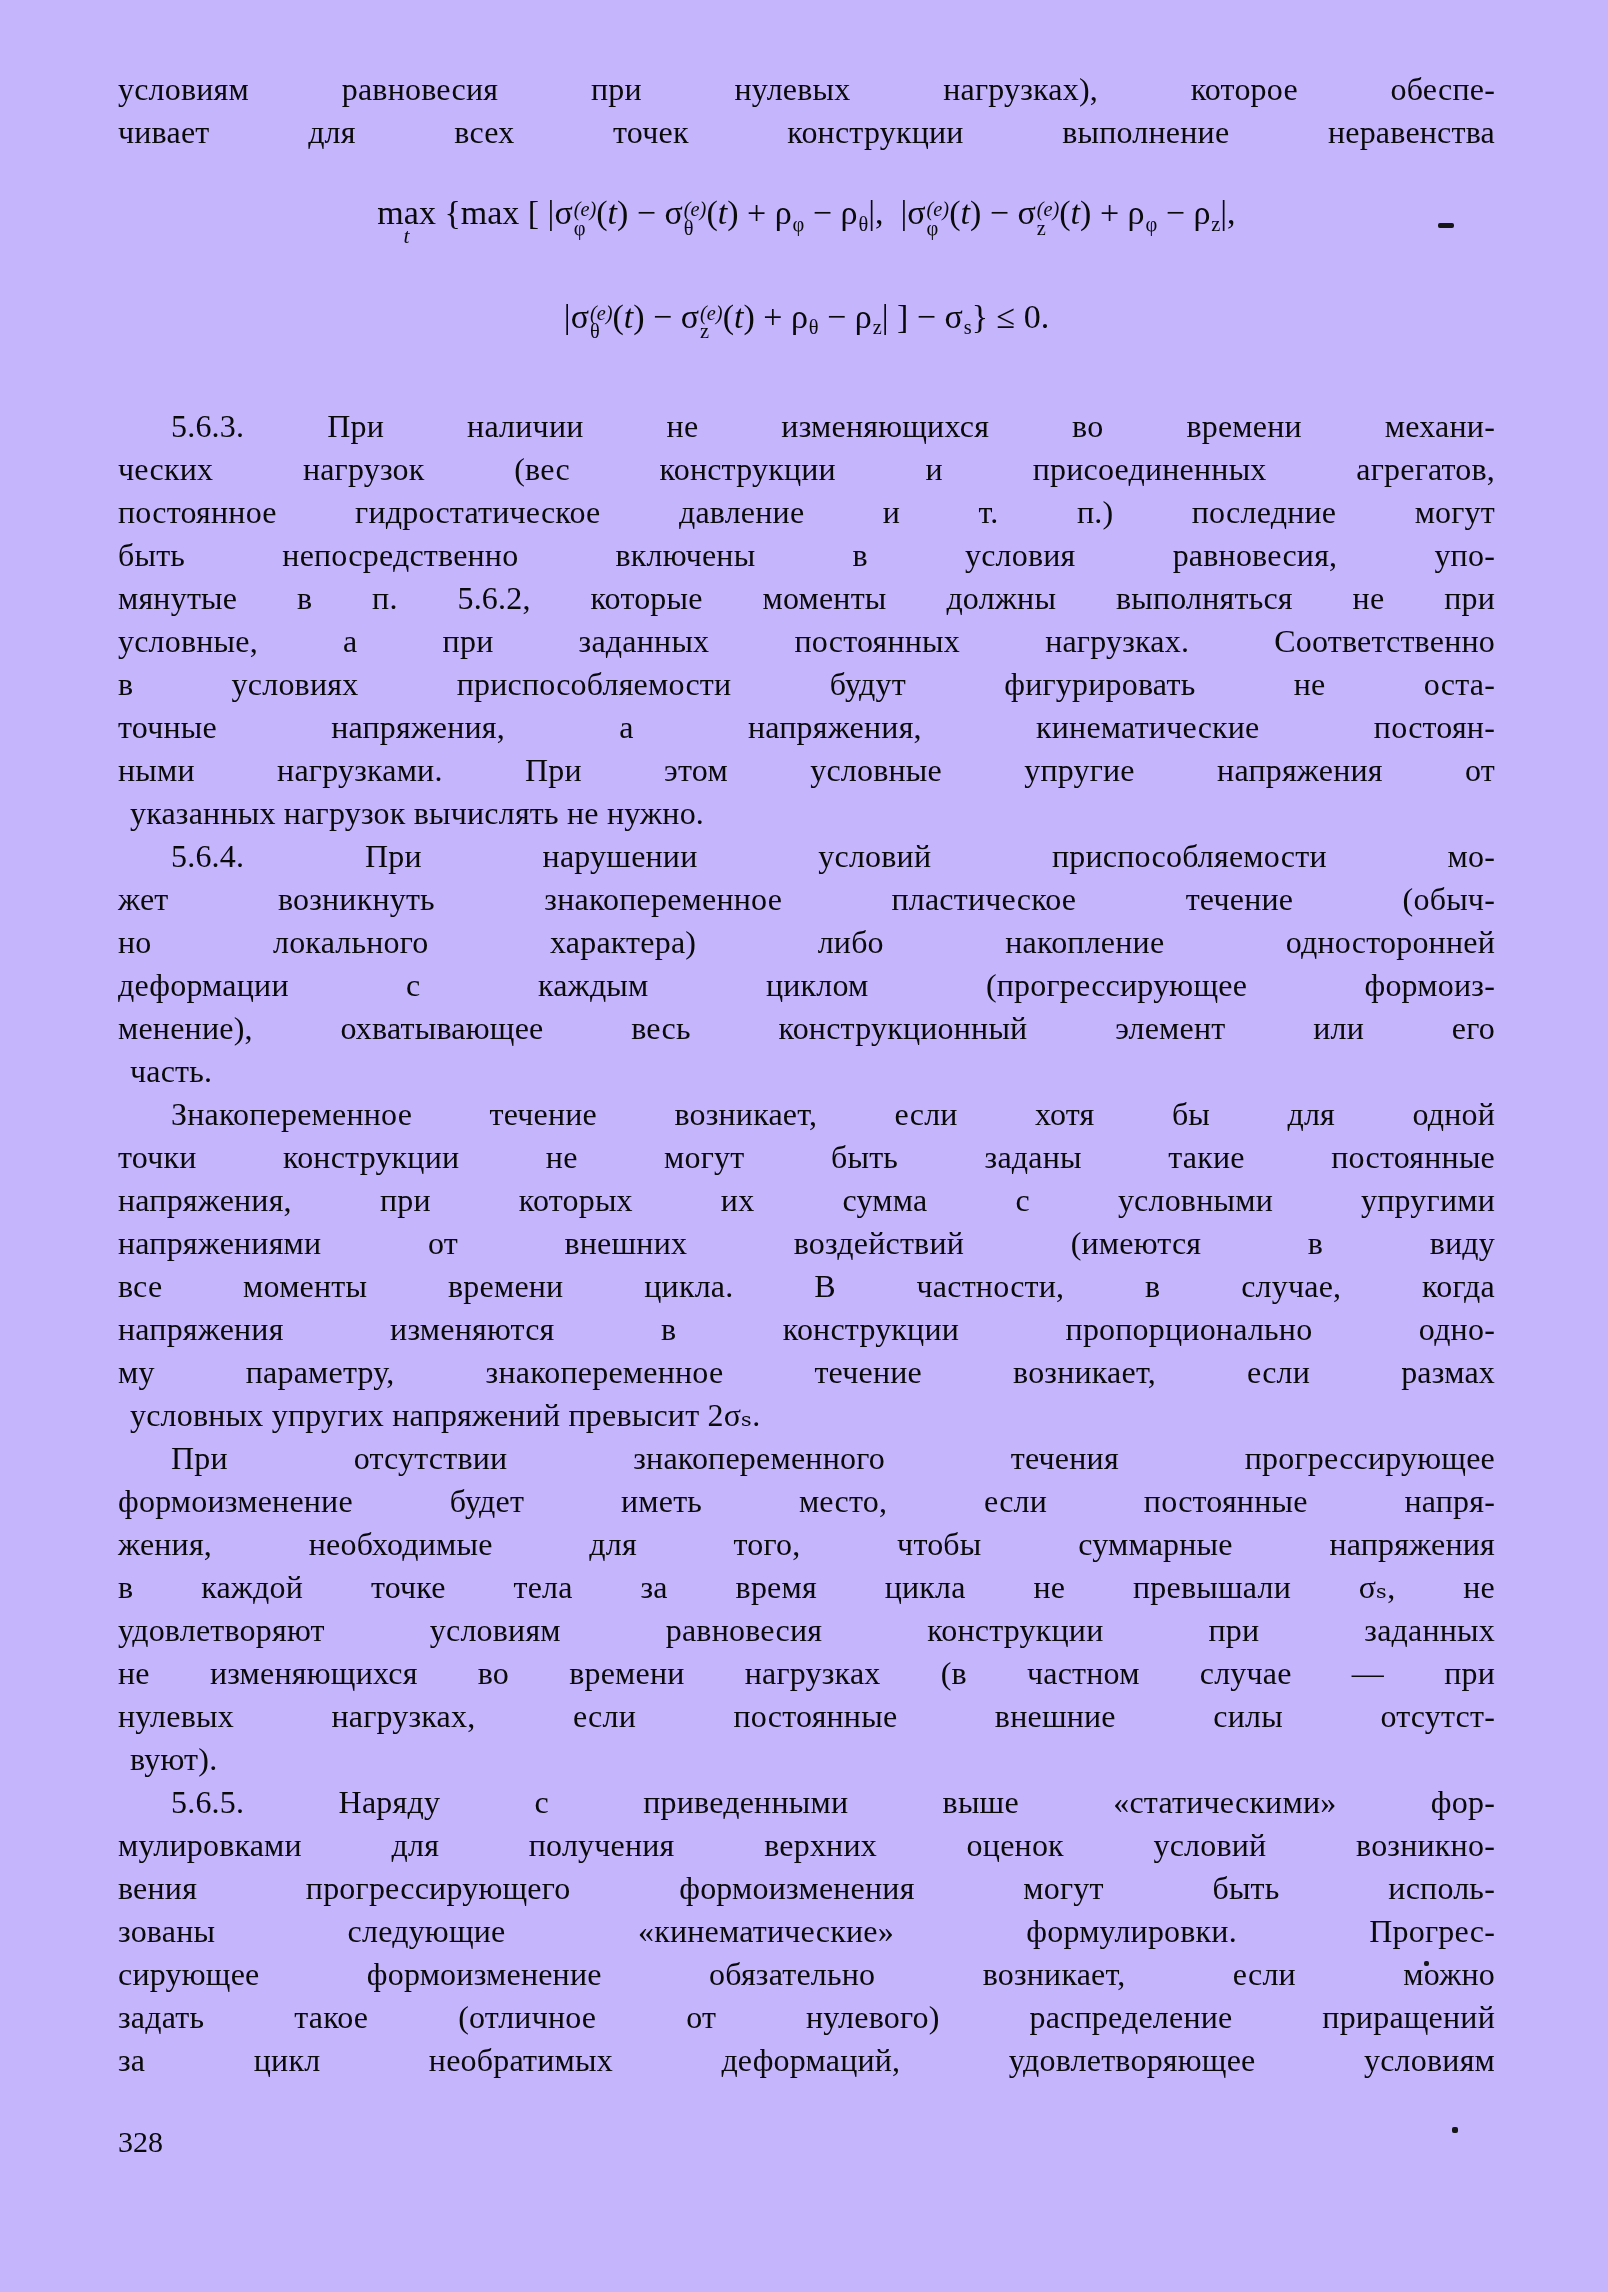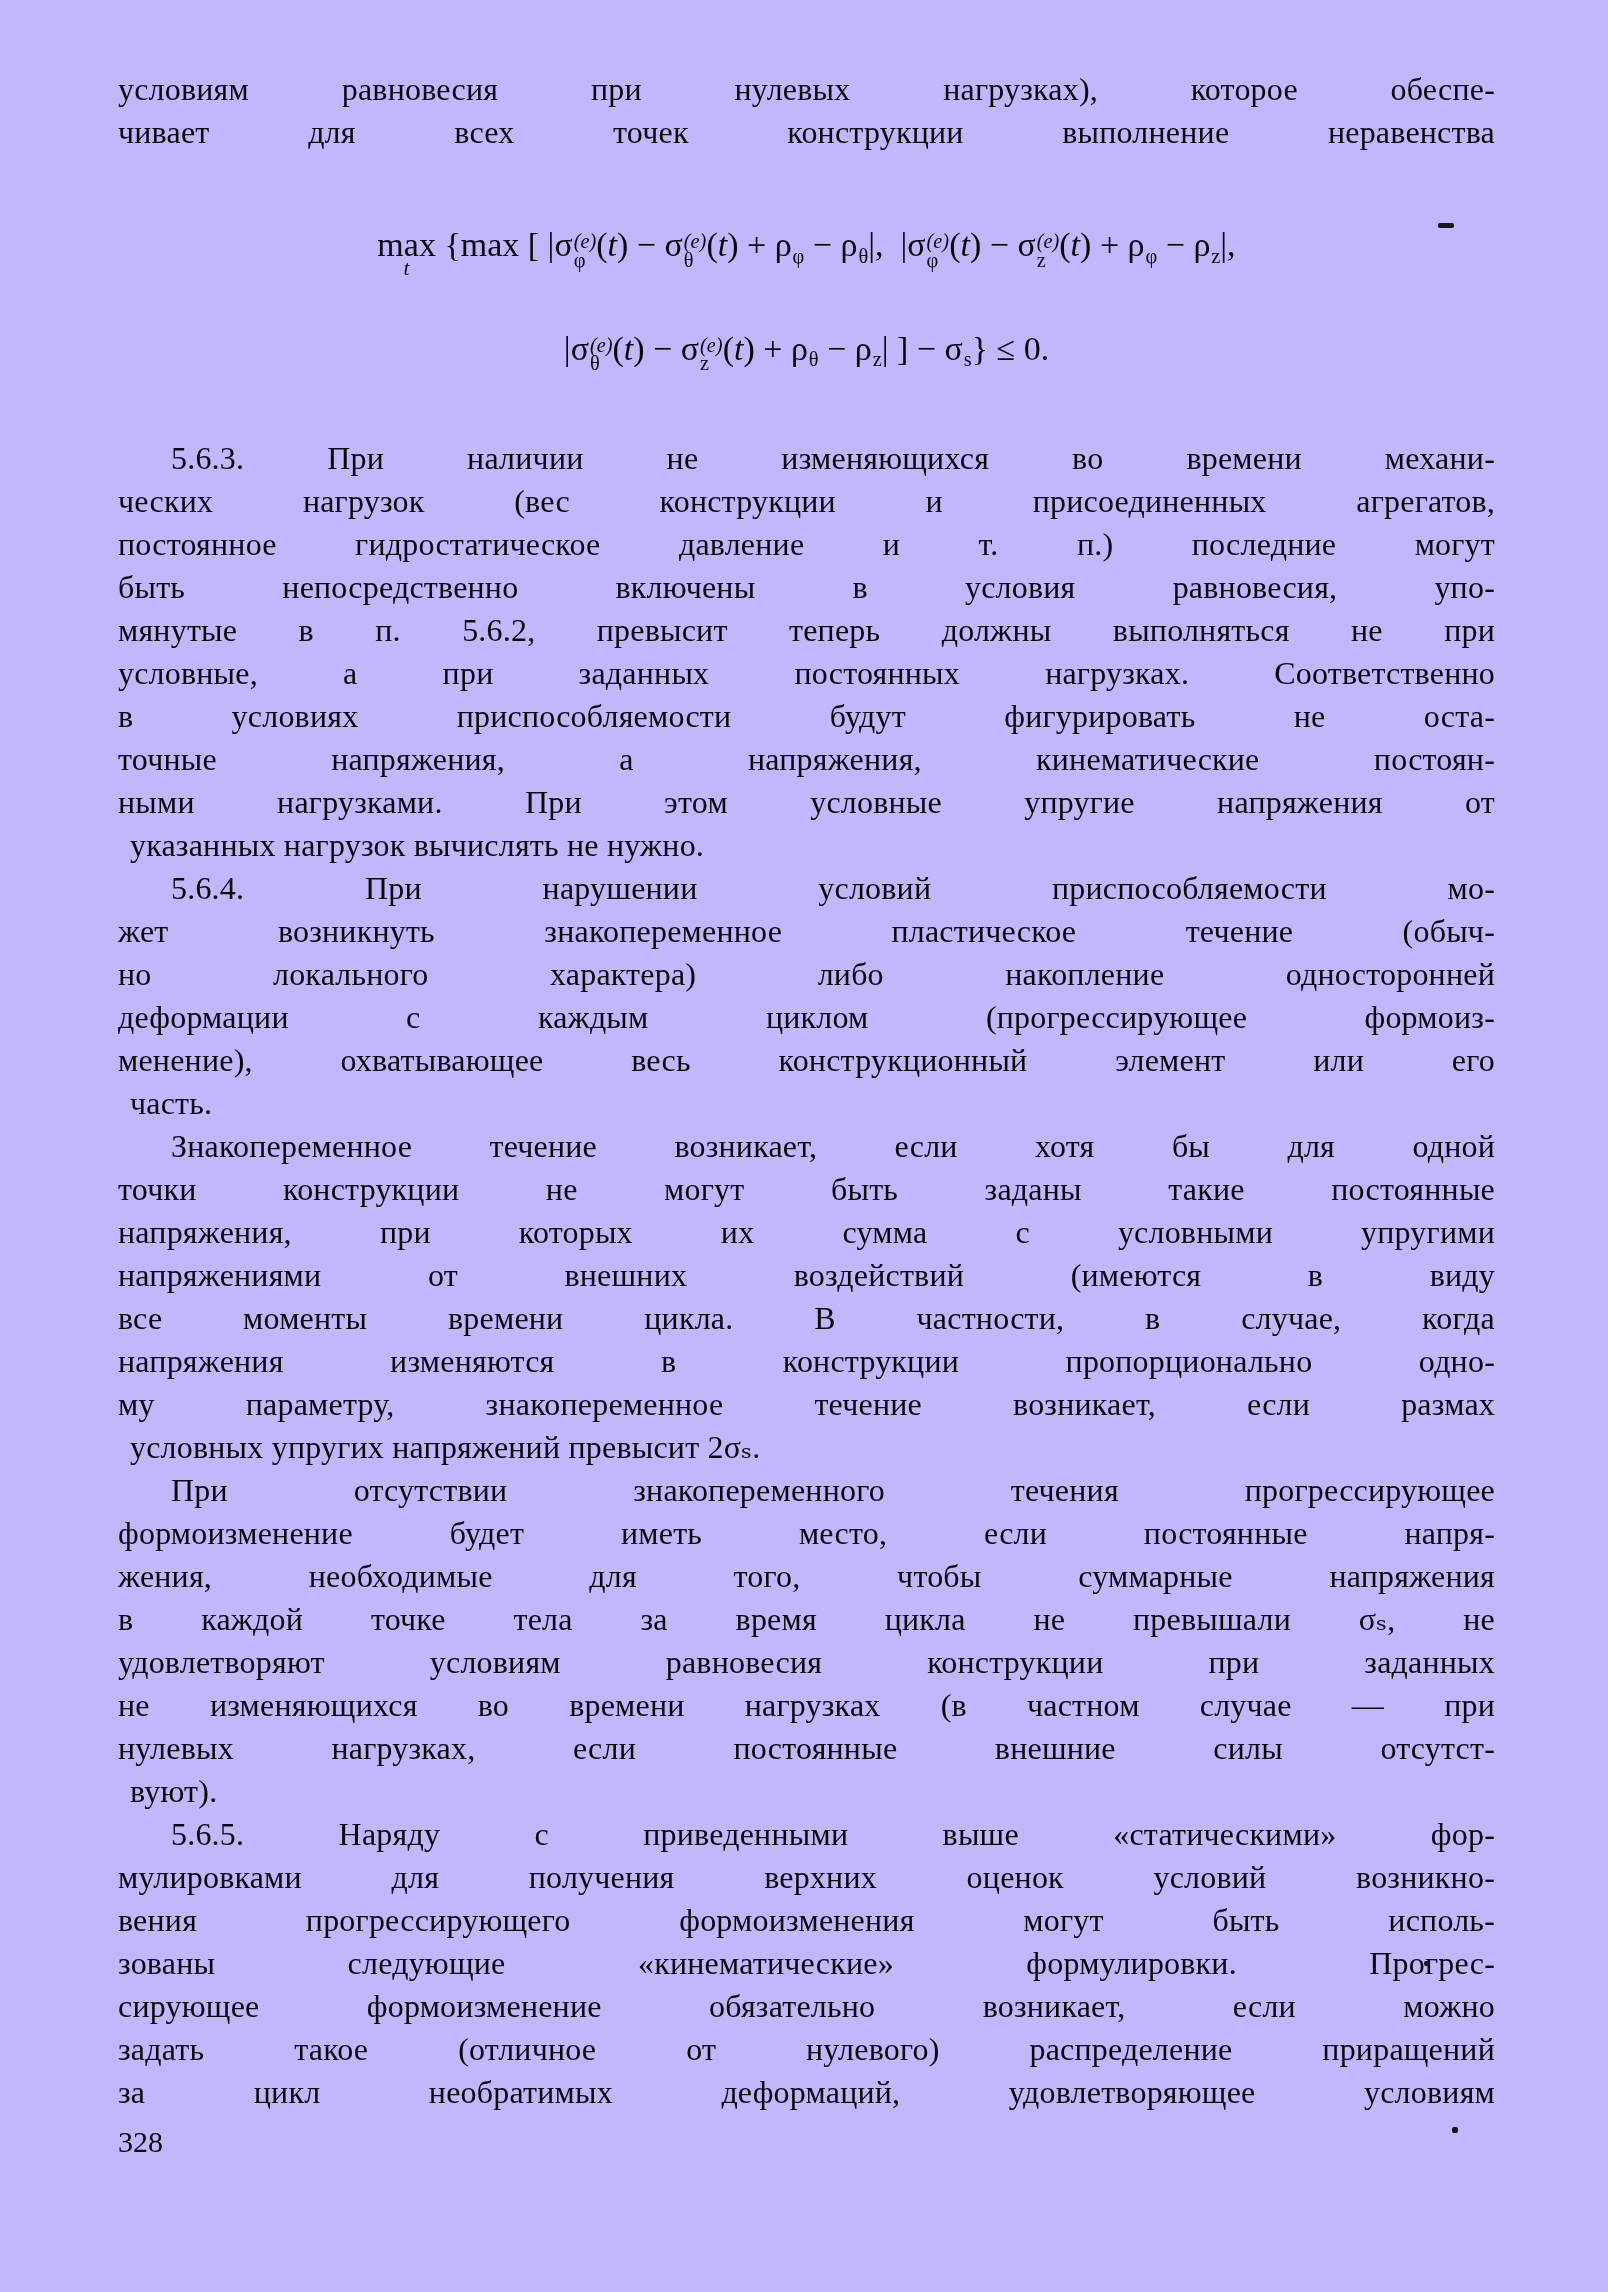--- a/index.html
+++ b/index.html
@@ -8,21 +8,21 @@
     position:relative;width:1609px;height:2292px;background:#c4b5fd;
     color:#0a0a0a;font-family:"Liberation Serif","DejaVu Serif",serif;
     overflow:hidden;
   }
   .content{position:absolute;left:118px;top:68px;width:1377px;}
   .para{font-size:32px;line-height:43px;letter-spacing:0.2px;}
   .line{text-align:justify;text-align-last:justify;}
   .line.endpara{text-align-last:left;margin-left:12px;}
   .para.indent .line:first-child{text-indent:53px;}
 
-  .formula{font-size:34px;margin:68px 0 55px;}
+  .formula{font-size:34px;margin:36px 0 55px;}
   .f-row{text-align:center;line-height:45px;white-space:pre;}
   .f-row + .f-row{margin-top:47px;}
   .t{white-space:pre;}
   .it{font-style:italic;}
   .term{white-space:nowrap;}
   .sc{display:inline-block;vertical-align:-0.52em;line-height:0.92;font-size:0.6em;text-align:left;padding-left:0.9px;}
   .sc .sup{display:block;font-style:italic;}
   .sc .sub{display:block;}
   .subonly{font-size:0.6em;vertical-align:-0.33em;padding-left:0.9px;}
   .maxt{display:inline-block;position:relative;}
@@ -44,21 +44,21 @@
       </div>
       <div class="formula">
         <div class="f-row"><span class="maxt"><span>max</span><span class="under">t</span></span><span class="t"> {max [ |</span><span class="term"><span class="base">σ</span><span class="sc"><span class="sup">(e)</span><span class="sub">φ</span></span></span><span class="t">(</span><span class="it">t</span><span class="t">) − </span><span class="term"><span class="base">σ</span><span class="sc"><span class="sup">(e)</span><span class="sub">θ</span></span></span><span class="t">(</span><span class="it">t</span><span class="t">) + </span><span class="term"><span class="base">ρ</span><span class="subonly">φ</span></span><span class="t"> − </span><span class="term"><span class="base">ρ</span><span class="subonly">θ</span></span><span class="t">|,  |</span><span class="term"><span class="base">σ</span><span class="sc"><span class="sup">(e)</span><span class="sub">φ</span></span></span><span class="t">(</span><span class="it">t</span><span class="t">) − </span><span class="term"><span class="base">σ</span><span class="sc"><span class="sup">(e)</span><span class="sub">z</span></span></span><span class="t">(</span><span class="it">t</span><span class="t">) + </span><span class="term"><span class="base">ρ</span><span class="subonly">φ</span></span><span class="t"> − </span><span class="term"><span class="base">ρ</span><span class="subonly">z</span></span><span class="t">|,</span></div>
         <div class="f-row"><span class="t">|</span><span class="term"><span class="base">σ</span><span class="sc"><span class="sup">(e)</span><span class="sub">θ</span></span></span><span class="t">(</span><span class="it">t</span><span class="t">) − </span><span class="term"><span class="base">σ</span><span class="sc"><span class="sup">(e)</span><span class="sub">z</span></span></span><span class="t">(</span><span class="it">t</span><span class="t">) + </span><span class="term"><span class="base">ρ</span><span class="subonly">θ</span></span><span class="t"> − </span><span class="term"><span class="base">ρ</span><span class="subonly">z</span></span><span class="t">| ] − </span><span class="term"><span class="base">σ</span><span class="subonly">s</span></span><span class="t">} ≤ 0.</span></div>
       </div>
       <div class="para indent">
         <div class="line">5.6.3. При наличии не изменяющихся во времени механи-</div>
         <div class="line">ческих нагрузок (вес конструкции и присоединенных агрегатов,</div>
         <div class="line">постоянное гидростатическое давление и т. п.) последние могут</div>
         <div class="line">быть непосредственно включены в условия равновесия, упо-</div>
-        <div class="line">мянутые в п. 5.6.2, превысит теперь должны выполняться не при</div>
+        <div class="line">мянутые в п. 5.6.2, которые моменты должны выполняться не при</div>
         <div class="line">условные, а при заданных постоянных нагрузках. Соответственно</div>
         <div class="line">в условиях приспособляемости будут фигурировать не оста-</div>
         <div class="line">точные напряжения, а напряжения, кинематические постоян-</div>
         <div class="line">ными нагрузками. При этом условные упругие напряжения от</div>
         <div class="line endpara">указанных нагрузок вычислять не нужно.</div>
       </div>
       <div class="para indent">
         <div class="line">5.6.4. При  нарушении  условий  приспособляемости  мо-</div>
         <div class="line">жет возникнуть знакопеременное пластическое течение (обыч-</div>
         <div class="line">но локального характера) либо накопление односторонней</div>

